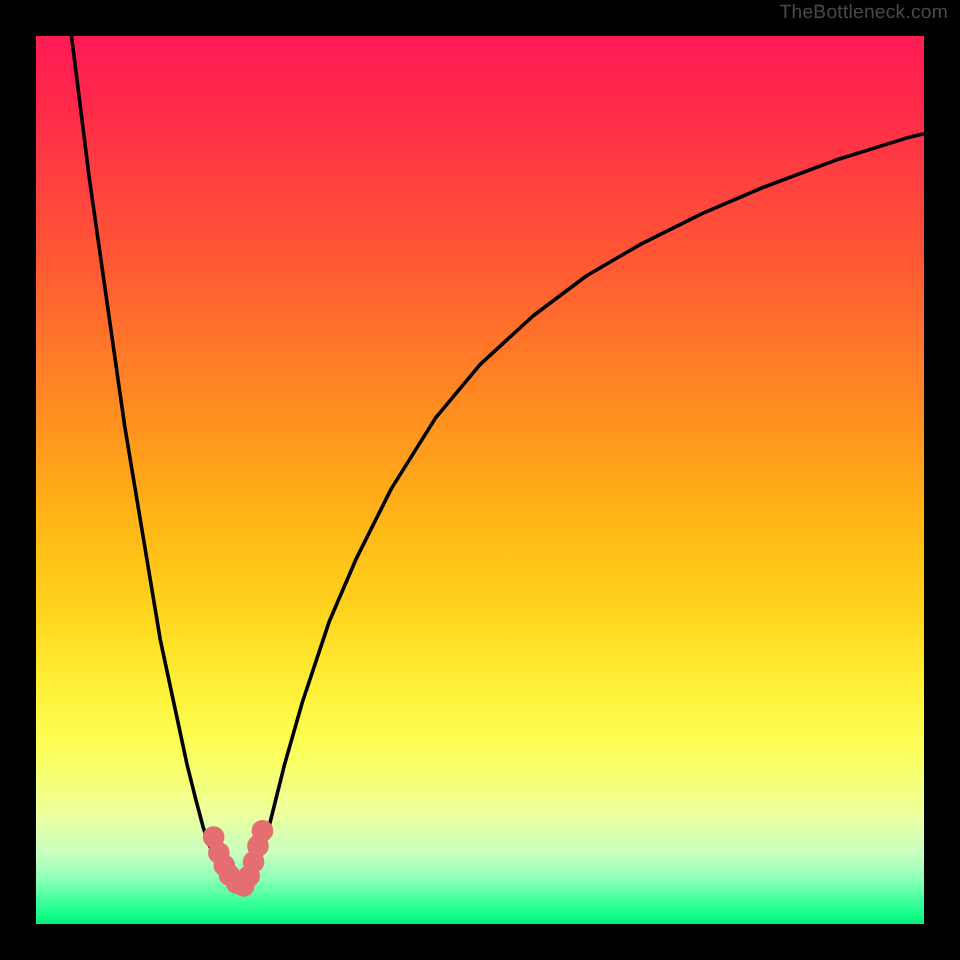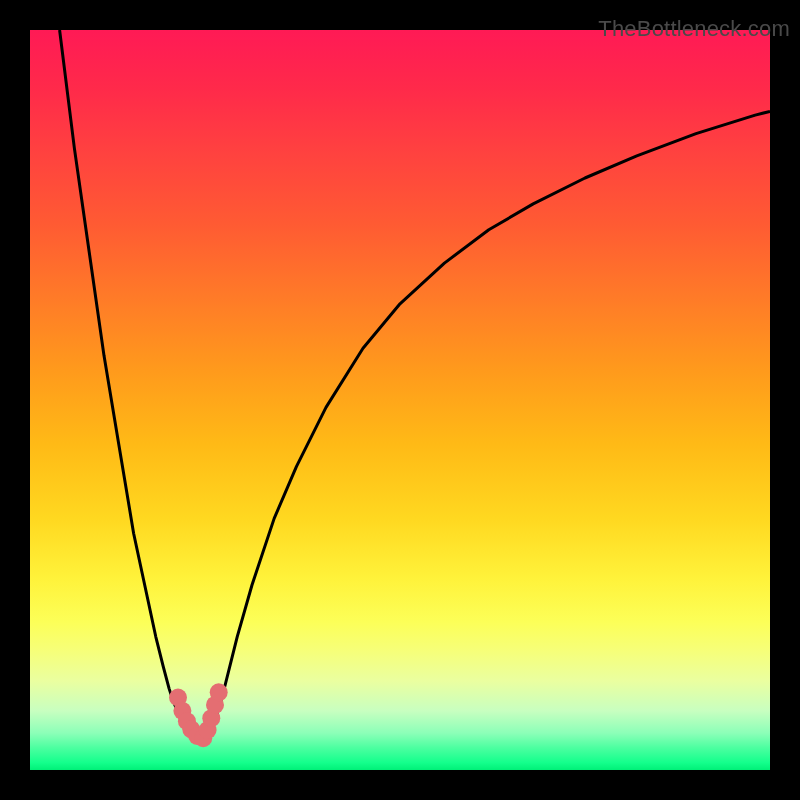--- a/index.html
+++ b/index.html
@@ -44,24 +44,24 @@
       #eaffa0 88%,
       #c8ffc0 92%,
       #8cffb8 95%,
       #4cffa0 97%,
       #14ff8c 99%,
       #00f078 100%
     );
   }
   .watermark {
     position: absolute;
-    top: 16px;
+    top: 2px;
     right: 10px;
     color: #4a4a4a;
-    font-size: 22px;
+    font-size: 16px;
     letter-spacing: 0.2px;
     font-weight: 500;
     user-select: none;
   }
   svg.curve {
     position: absolute;
     inset: 0;
     width: 100%;
     height: 100%;
     overflow: visible;

